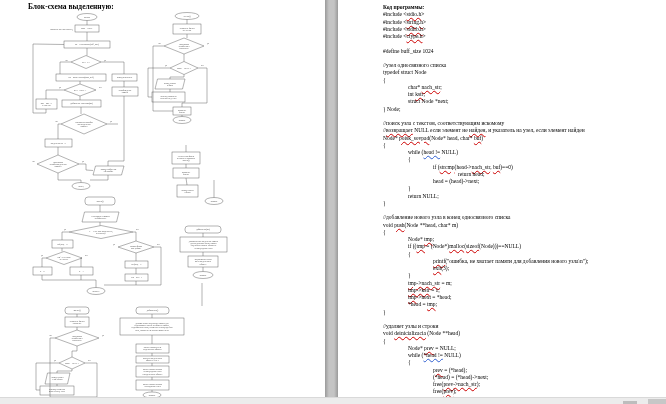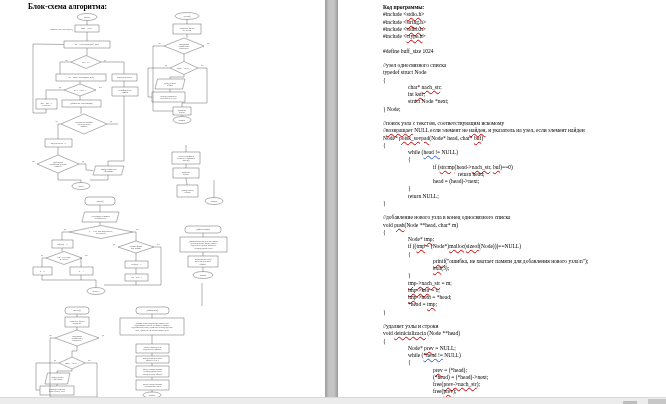--- a/index.html
+++ b/index.html
@@ -23,21 +23,21 @@
   .bottom-bar{position:absolute;left:0;top:397px;width:666px;height:7px;background:#ececec;
     border-top:1px solid #d9d9d9;box-sizing:border-box;}
   .scroll-dashes{position:absolute;left:623px;top:3px;width:14px;height:3px;background:#bdbdbd;}
   .scroll-corner{position:absolute;left:648px;top:1px;width:18px;height:6px;background:#c7c7c7;}
 </style>
 </head>
 <body>
 
 <div class="stage">
   <div class="page page-left">
-    <div class="fc-title">Блок-схема алгоритма:</div>
+    <div class="fc-title">Блок-схема выделенную:</div>
     <svg id="fc-svg" width="325" height="397" viewBox="0 0 325 397">
         <g>
           <ellipse cx="87" cy="17" rx="10" ry="3.5" fill="#ffffff" stroke="#555555" stroke-width="0.45"></ellipse>
           <text x="87" text-anchor="middle" font-size="2.1" fill="#333" y="17.8"><tspan x="87">начало</tspan></text>
         </g>
         <g>
           <rect x="75" y="25" width="24" height="7" fill="#ffffff" stroke="#555555" stroke-width="0.45"></rect>
           <text x="87" text-anchor="middle" font-size="2.1" fill="#333" y="29.3"><tspan x="87">head = NULL</tspan></text>
         </g>
         <g>

